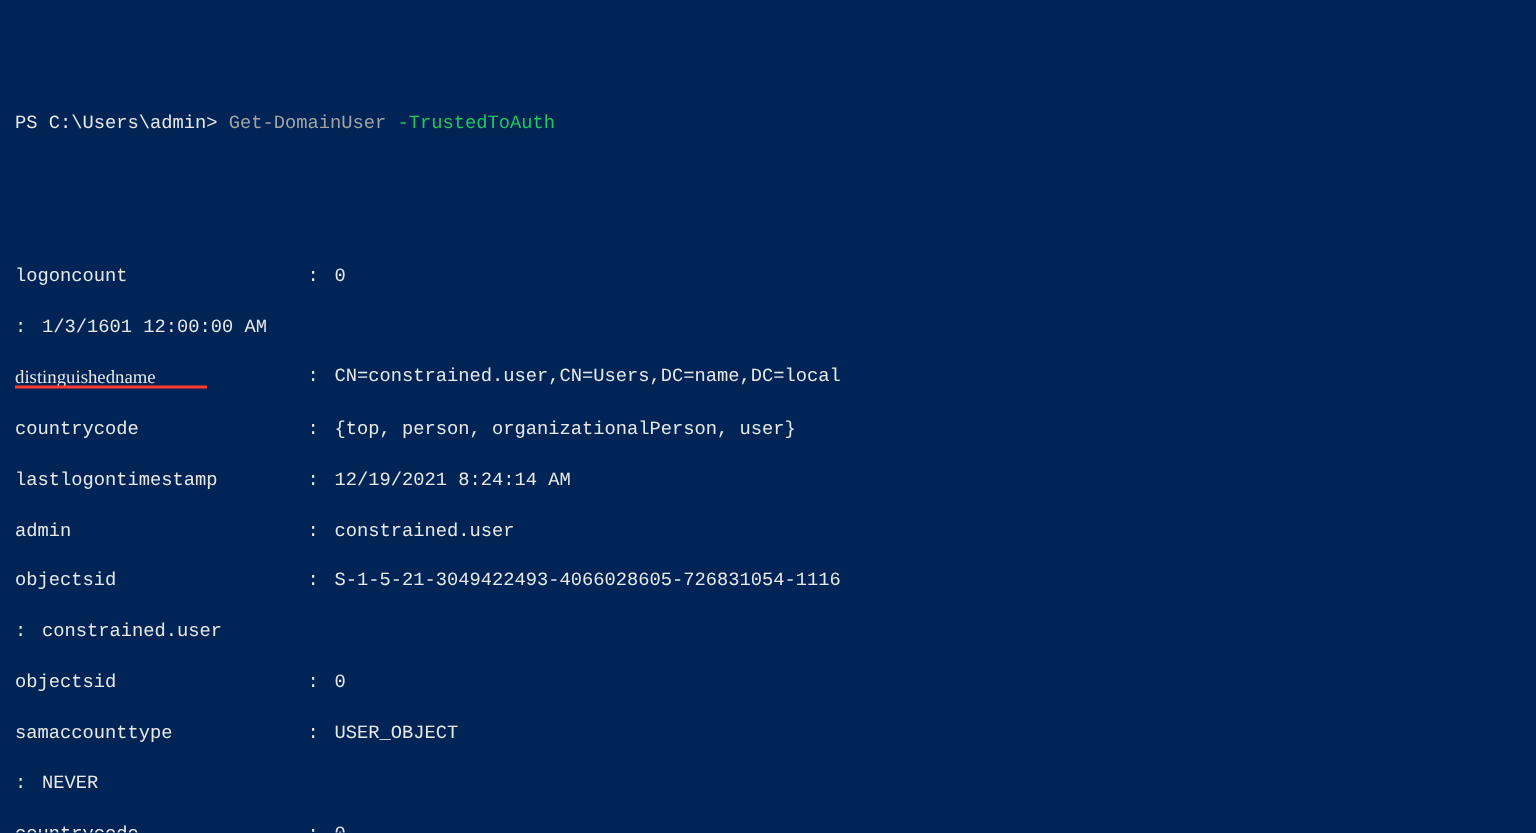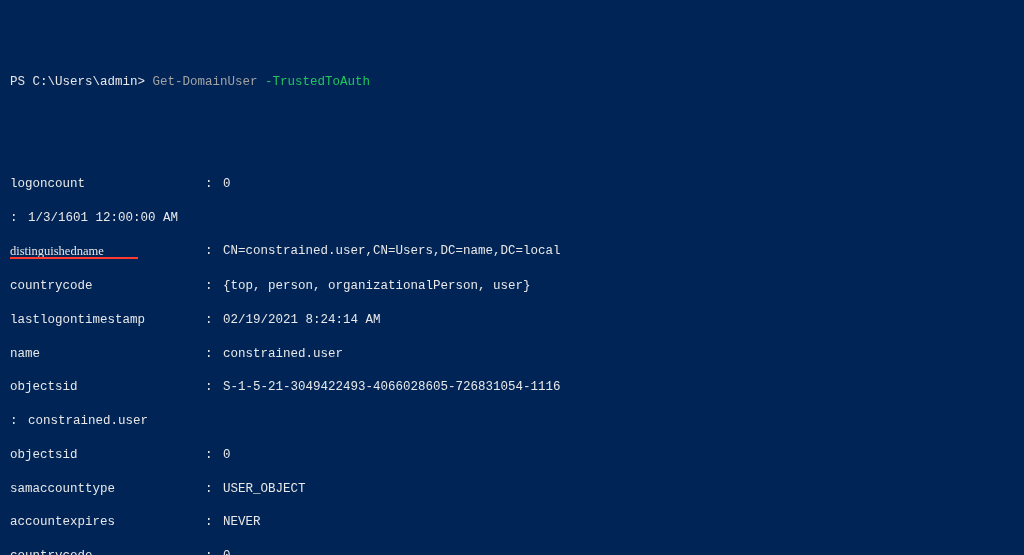--- a/index.html
+++ b/index.html
@@ -54,27 +54,27 @@
 
 
 <div class="prompt-line"><span class="prompt-text">PS C:\Users\admin&gt; </span><span class="cmdlet">Get-DomainUser</span><span class="param"> -TrustedToAuth</span></div>
 
 <div class="gap"></div>
 
 <div class="row"><span class="prop">logoncount</span><span class="colon">: </span><span class="val">0</span></div>
 <div class="row"><span class="colon">: </span><span class="val">1/3/1601 12:00:00 AM</span></div>
 <div class="row"><span class="prop"><span class="hl hl-w-dn">distinguishedname</span></span><span class="colon">: </span><span class="val">CN=constrained.user,CN=Users,DC=name,DC=local</span></div>
 <div class="row"><span class="prop">countrycode</span><span class="colon">: </span><span class="val">{top, person, organizationalPerson, user}</span></div>
-<div class="row"><span class="prop">lastlogontimestamp</span><span class="colon">: </span><span class="val">02/19/2021 8:24:14 AM</span></div>
-<div class="row"><span class="prop">name</span><span class="colon">: </span><span class="val">constrained.user</span></div>
+<div class="row"><span class="prop">lastlogontimestamp</span><span class="colon">: </span><span class="val">12/19/2021 8:24:14 AM</span></div>
+<div class="row"><span class="prop">admin</span><span class="colon">: </span><span class="val">constrained.user</span></div>
 <div class="row"><span class="prop">objectsid</span><span class="colon">: </span><span class="val">S-1-5-21-3049422493-4066028605-726831054-1116</span></div>
 <div class="row"><span class="colon">: </span><span class="val">constrained.user</span></div>
 <div class="row"><span class="prop">objectsid</span><span class="colon">: </span><span class="val">0</span></div>
 <div class="row"><span class="prop">samaccounttype</span><span class="colon">: </span><span class="val">USER_OBJECT</span></div>
-<div class="row"><span class="prop">accountexpires</span><span class="colon">: </span><span class="val">NEVER</span></div>
+<div class="row"><span class="colon">: </span><span class="val">NEVER</span></div>
 <div class="row"><span class="prop">countrycode</span><span class="colon">: </span><span class="val">0</span></div>
 
 
 
 
 
 
 
 
 

